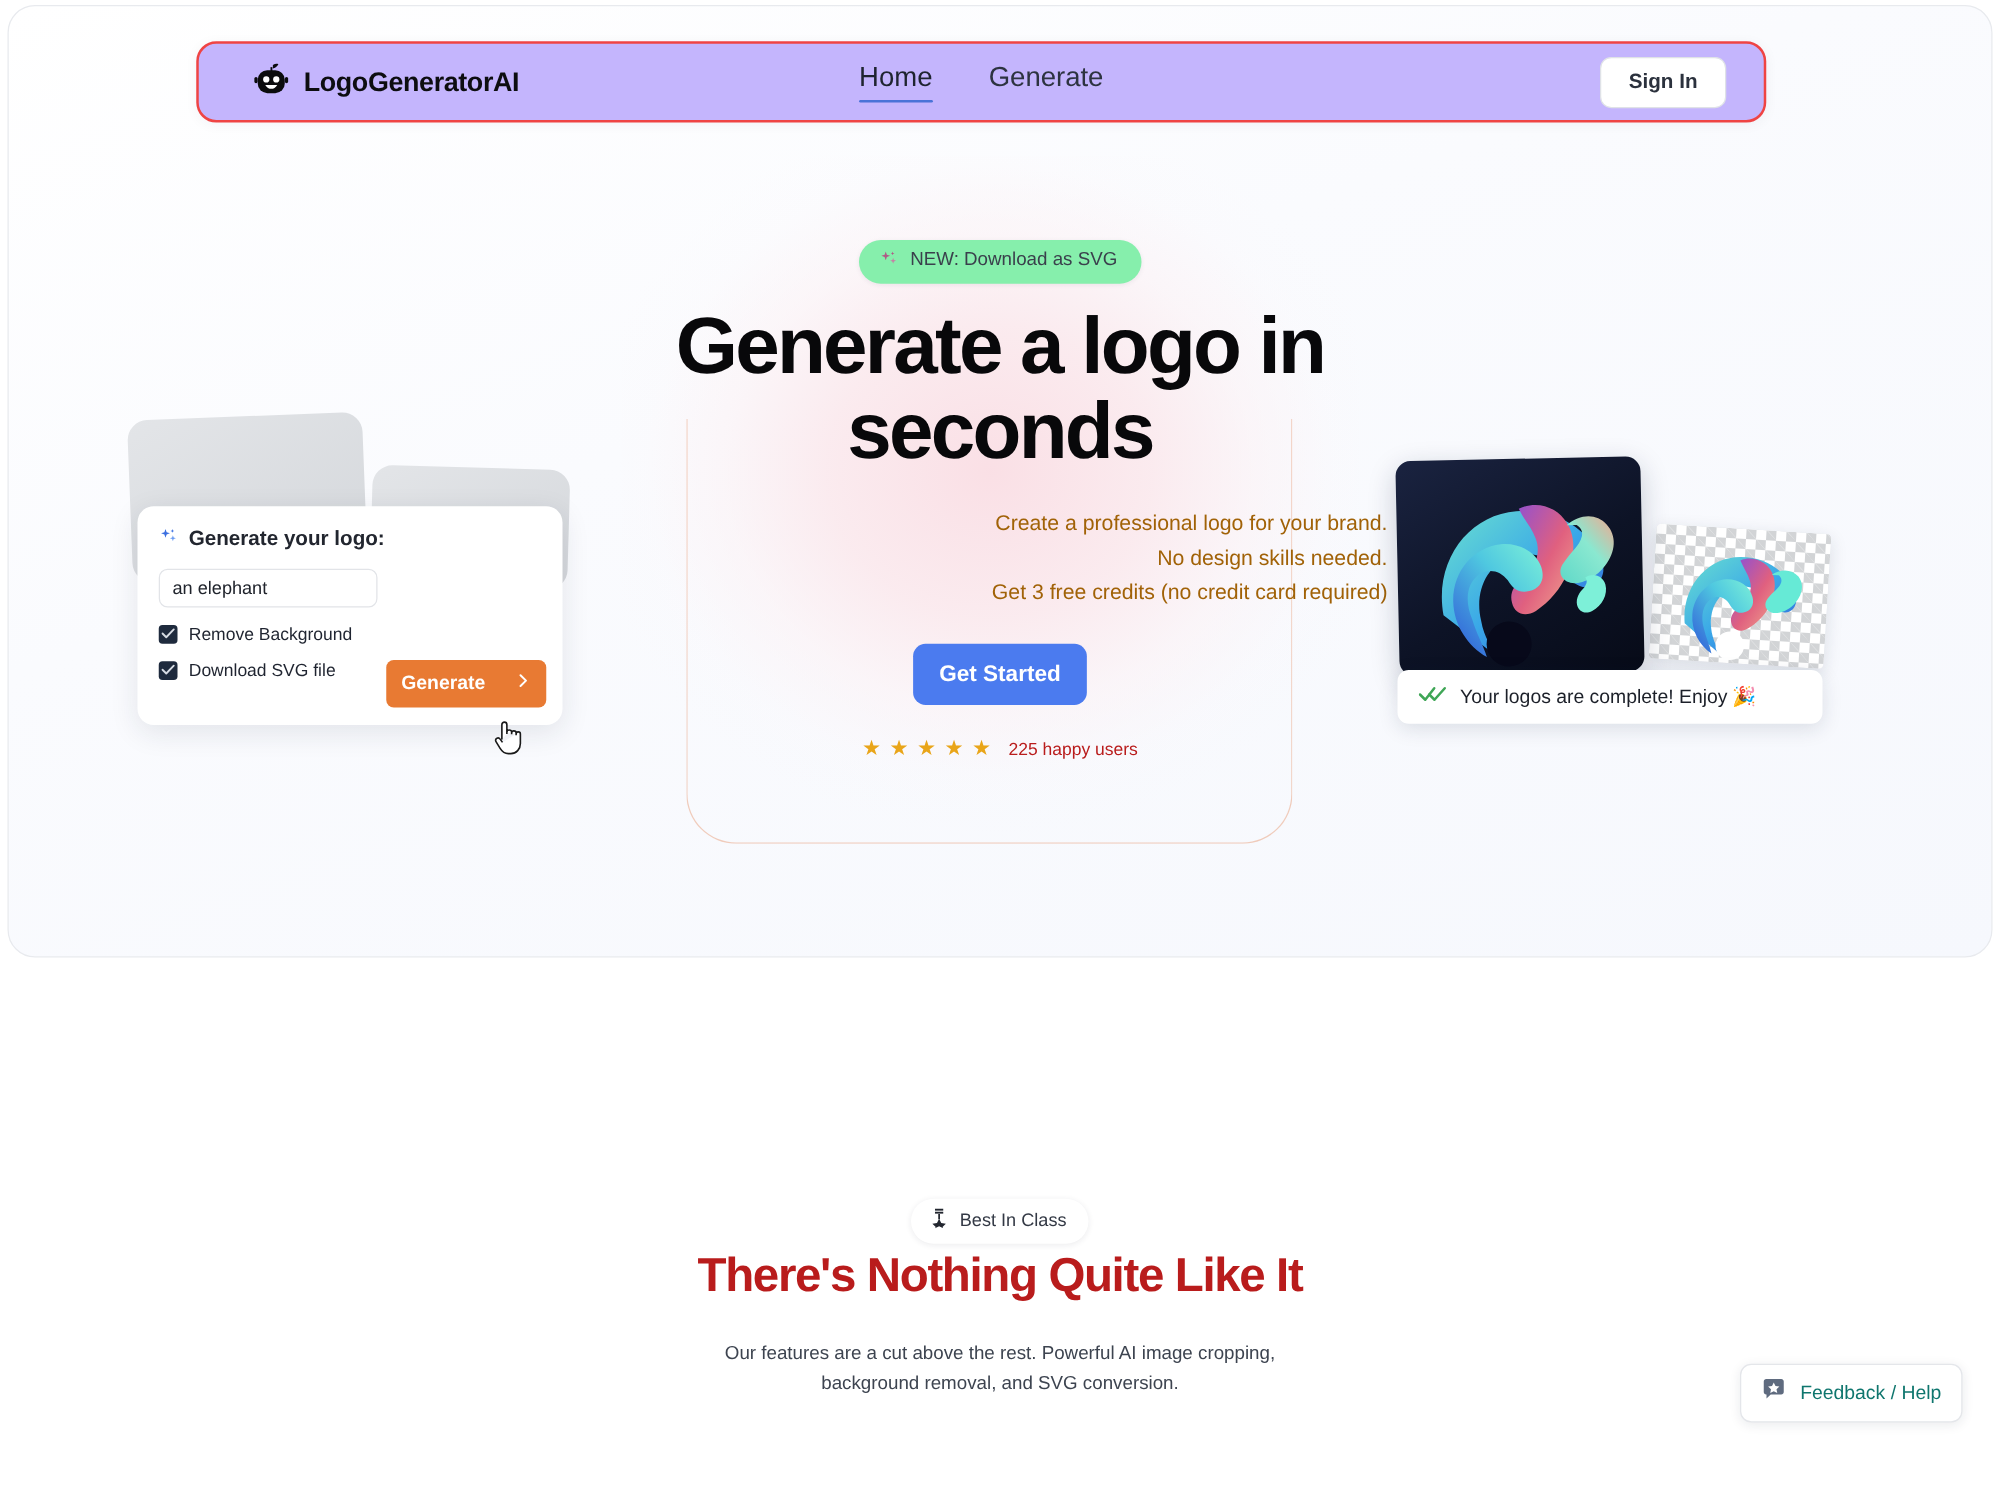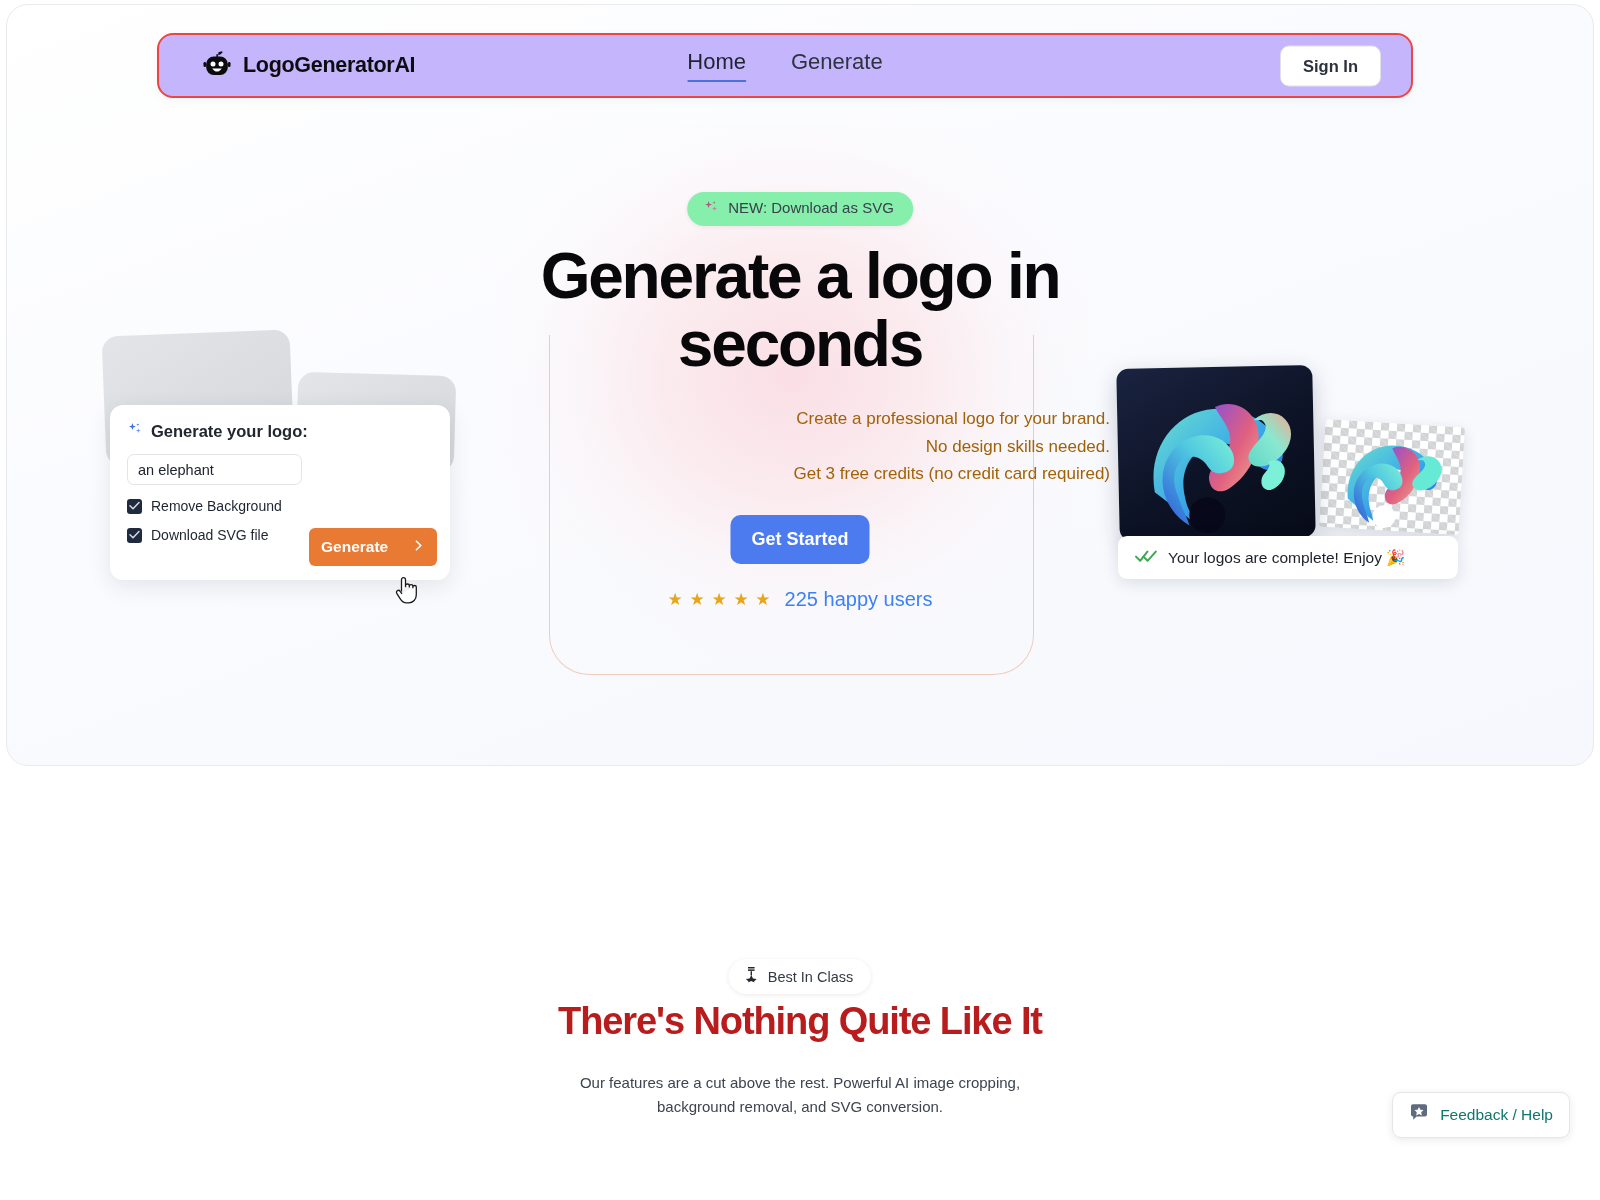--- a/index.html
+++ b/index.html
@@ -124,21 +124,21 @@
     font-family: "Liberation Sans", sans-serif;
     z-index: 6;
   }
   #social-proof {
     position: absolute; left: 50%; top: 588px;
     transform: translateX(-50%);
     display: flex; align-items: center; gap: 13px;
     z-index: 6;
   }
   #stars { display: flex; gap: 3px; font-size: 17px; color: #e9a519; letter-spacing: 1px; }
-  #happy-users { font-size: 20px; color: #3b82f6; }
+  #happy-users { font-size: 14px; color: #b91c1c; }
 
   
   #left-stack { position: absolute; left: 0px; top: 0px; z-index: 10; }
   .ghost-card {
     position: absolute; background: linear-gradient(150deg,#e3e5e8,#d4d7db);
     border-radius: 16px;
   }
   #ghost-card-1 { left: 104px; top: 333px; width: 188px; height: 130px; transform: rotate(-2.2deg); }
   #ghost-card-2 { left: 297px; top: 374px; width: 158px; height: 96px; transform: rotate(1.6deg); }
   #generator-card {

